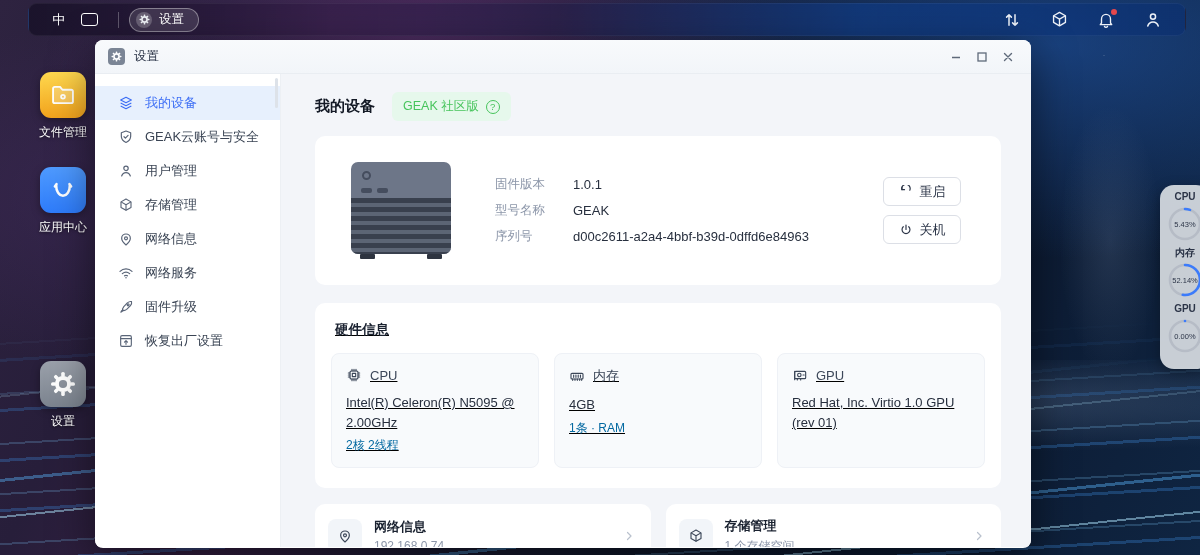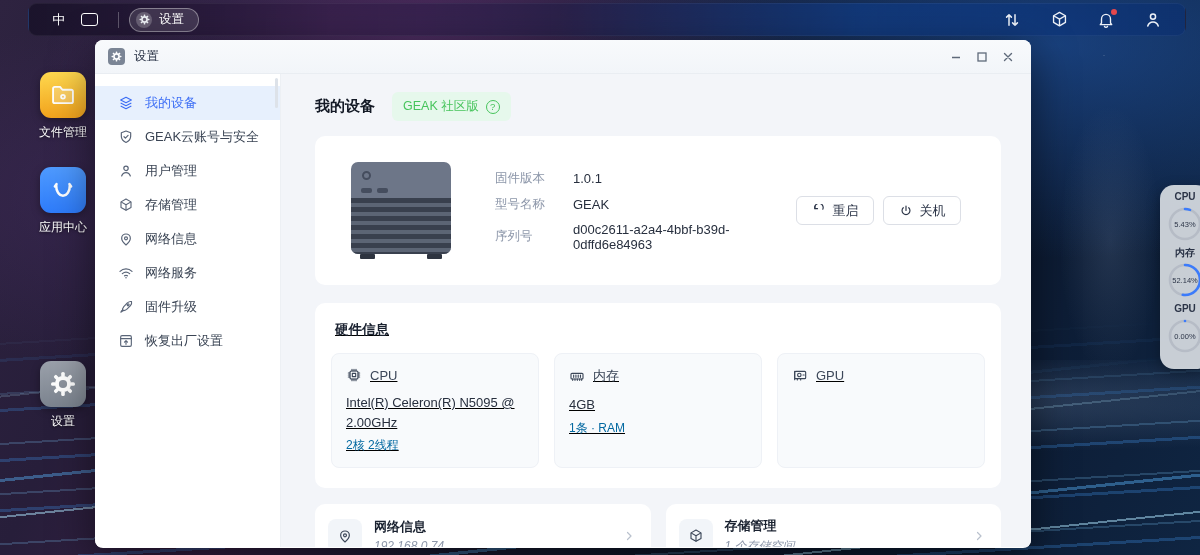--- a/index.html
+++ b/index.html
@@ -101,39 +101,39 @@
     background:repeating-linear-gradient(180deg,#39404e 0 5px,#5c6575 5px 9px);}
   .nas-foot{position:absolute;bottom:0;width:15px;height:5px;background:#2e3440;border-radius:1px;}
   .nas-foot.f1{left:9px;} .nas-foot.f2{right:9px;}
 
   .dev-fields{display:flex;flex-direction:column;gap:9px;}
   .dev-row{display:flex;align-items:center;font-size:13px;}
   .dev-lbl{width:64px;color:#8c96a9;font-size:12.5px;flex:none;}
   .dev-val{color:#272f3e;margin-left:14px;display:flex;align-items:center;gap:7px;}
   .edit-ic{color:#a8b1c0;display:flex;}
 
-  .dev-actions{margin-left:auto;margin-right:16px;display:flex;flex-direction:row;gap:9px;}
+  .dev-actions{margin-left:auto;margin-right:16px;display:flex;flex-direction:column;gap:9px;}
   .btn{width:78px;height:29px;border:1px solid #dcdfe6;border-radius:6px;background:#fff;
     display:flex;align-items:center;justify-content:center;gap:7px;font-size:13px;color:#2b3447;cursor:default;}
   .btn svg{flex:none;}
 
   .hw-card{margin-top:18px;padding:16px 16px 20px;text-decoration:underline;}
   .hw-title{font-size:13.5px;font-weight:bold;color:#1a2230;margin:2px 0 14px 4px;}
   .hw-grid{display:grid;grid-template-columns:1fr 1fr 1fr;gap:15px;}
   .hw-item{background:#f8fafc;border:1px solid #eef1f6;border-radius:8px;padding:13px 14px;min-height:98px;}
   .hw-head{display:flex;align-items:center;gap:8px;color:#3c4759;font-size:13px;}
   .hw-head .hico{width:16px;height:16px;display:flex;align-items:center;}
   .hw-val{margin-top:10px;font-size:13px;color:#272f3e;line-height:1.5;}
   .hw-sub{margin-top:5px;font-size:12px;color:#0369a1;}
 
   .short-row{margin-top:16px;display:grid;grid-template-columns:1fr 1fr;gap:15px;}
   .short-card{padding:12px 16px 12px 13px;display:flex;align-items:center;gap:12px;height:63px;}
   .short-iconbox{width:34px;height:34px;border-radius:8px;background:#f2f5f9;display:flex;align-items:center;justify-content:center;color:#3c4759;flex:none;}
   .short-title{font-size:13px;font-weight:bold;color:#1a2230;}
-  .short-sub{font-size:12px;color:#8c96a9;margin-top:3px;font-style:italic;}
+  .short-sub{font-size:12px;color:#8c96a9;margin-top:3px;}
   .short-chev{margin-left:auto;color:#b9c1cd;display:flex;}
 </style>
 </head>
 <body>
 
 <svg width="0" height="0" style="position:absolute">
   <defs>
     <symbol id="sym-gear" viewBox="0 0 24 24">
       <g fill="currentColor">
         <rect x="10.35" y="1" width="3.3" height="4.8" rx="1.4"></rect>
@@ -434,20 +434,21 @@
                 <span class="hico">
                   <svg width="16" height="16" viewBox="0 0 24 24" fill="none" stroke="currentColor" stroke-width="1.7" stroke-linejoin="round">
                     <rect x="4" y="6.5" width="16.5" height="11" rx="1.5"></rect>
                       <circle cx="11" cy="12" r="2.6"></circle>
                     <path d="M4 6.5V19M16.5 12h1.8" stroke-linecap="round"></path>
                     <path d="M8 17.5v2M13 17.5v2" stroke-linecap="round"></path>
                   </svg>
                 </span>
                 <span>GPU</span>
               </div>
+              <div class="hw-val">Red Hat, Inc. Virtio 1.0 GPU (rev 01)</div>
             </div>
           </div>
         </div>
 
         <div class="short-row">
           <div class="card short-card">
             <span class="short-iconbox">
               <svg width="16" height="16" viewBox="0 0 24 24" fill="none" stroke="currentColor" stroke-width="1.8" stroke-linejoin="round">
                 <path d="M12 21s-6.5-5.2-6.5-10a6.5 6.5 0 0113 0C18.5 15.8 12 21 12 21z"></path>
                   <circle cx="12" cy="11" r="2.2"></circle>

